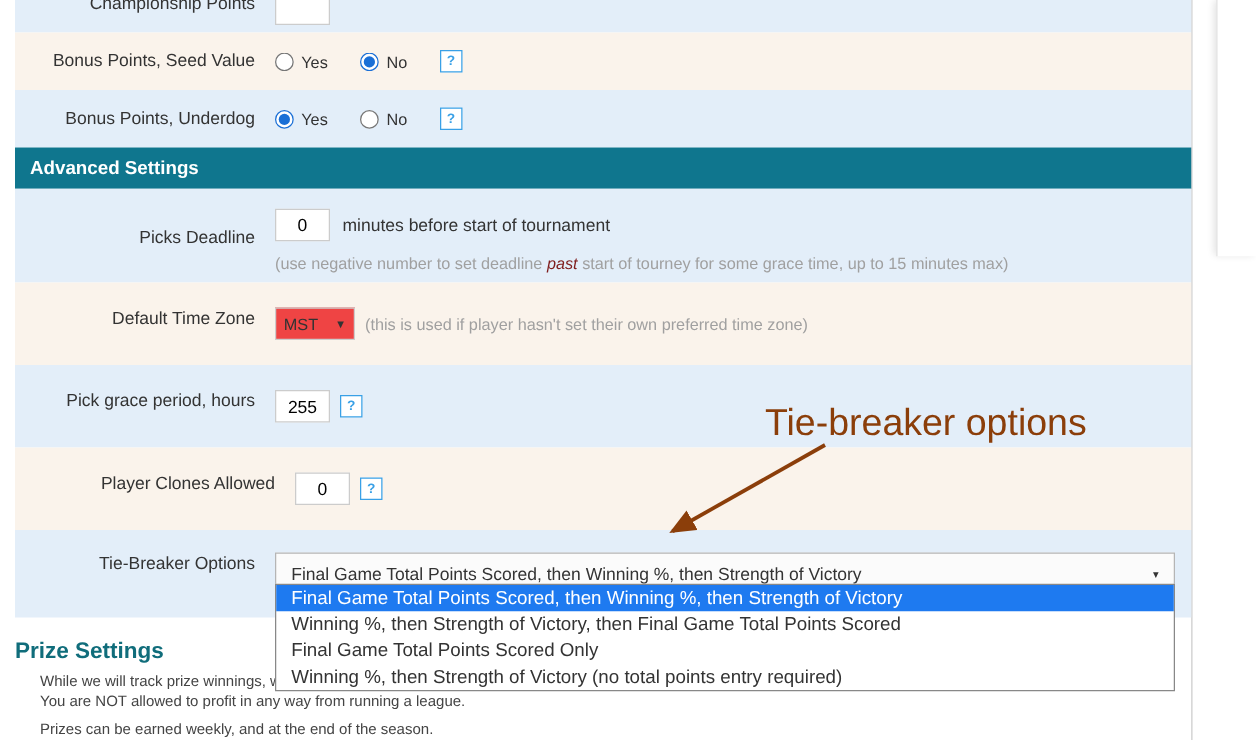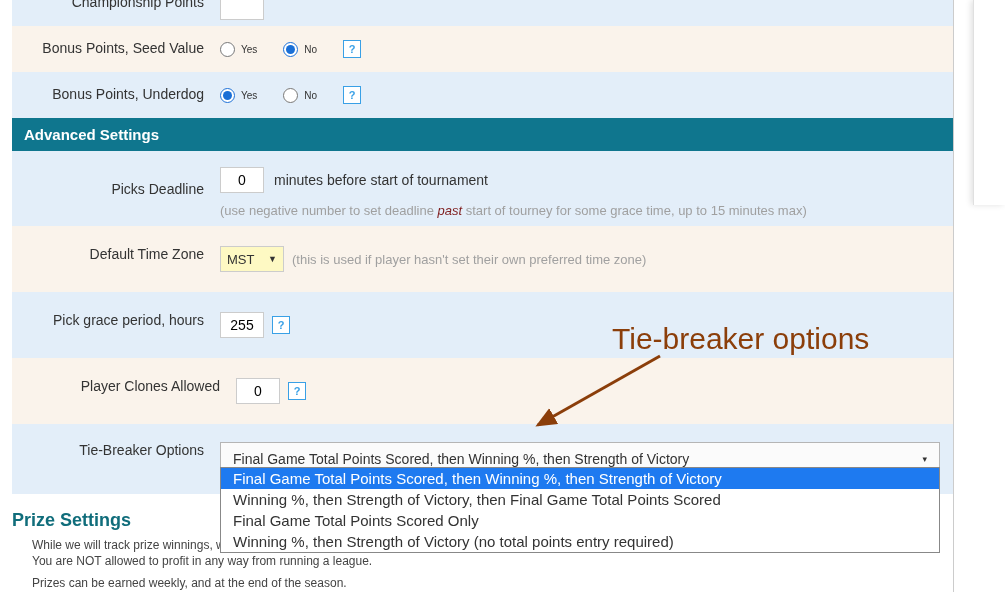--- a/index.html
+++ b/index.html
@@ -25,30 +25,30 @@
     }
     .value-cell {
       flex:1;
       padding:6px 0 6px 8px;
       display:flex; align-items:center; gap:8px;
       flex-wrap:wrap;
     }
     
     .radio-wrap { display:flex; align-items:center; gap:6px; margin-right:18px; }
     input[type=radio]{ width:15px; height:15px; accent-color:#1a6fd6; }
-    .radio-label { font-size:10px; }
+    .radio-label { font-size:13px; }
     
     .num-input {
       width:44px; height:26px; text-align:center;
       border:1px solid #ccc; background:#fff;
       font-size:14px;
     }
     .mst-select{
       width:64px; height:26px;
-      border:1px solid #ccc;background:#fef9c3;
+      border:1px solid #ccc;background:#ef4444;
       display:flex;align-items:center;justify-content:space-between;
       padding:0 6px;font-size:13px;cursor:pointer;
     }
     .caret { font-size:9px; line-height:1; }
     
     .help {
       width:18px; height:18px;
       border:1.5px solid #39a0e6;
       display:inline-flex;align-items:center;justify-content:center;
       font-size:11px;font-weight:bold;color:#39a0e6;

